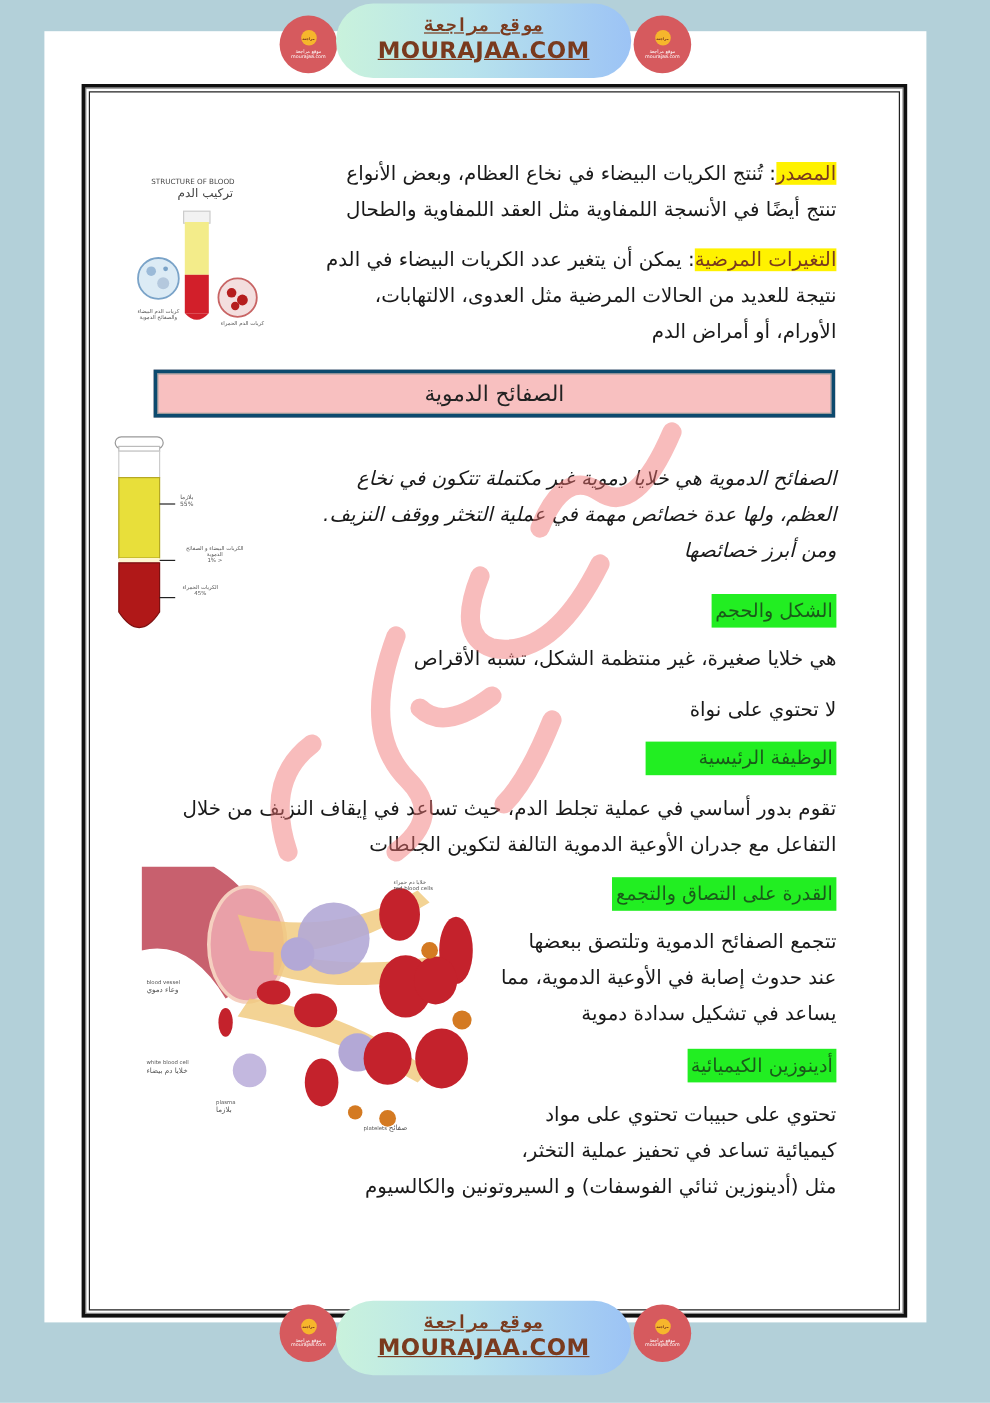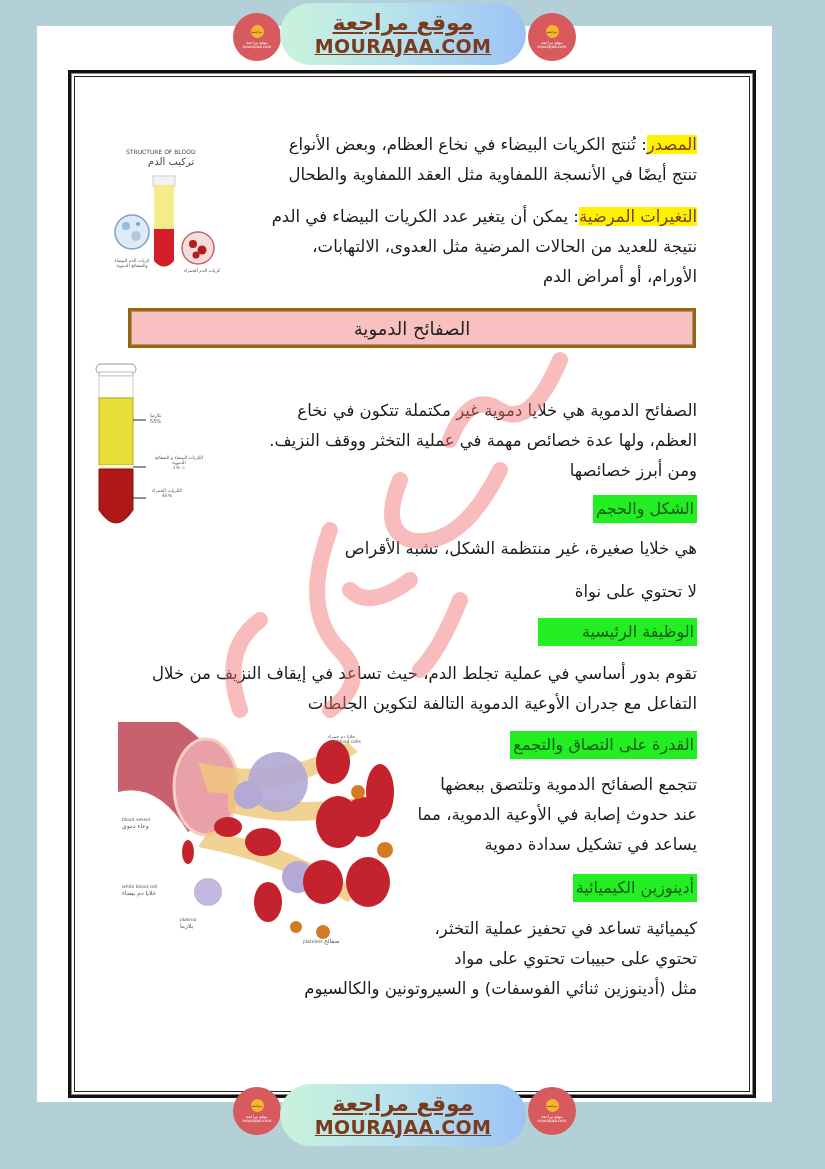--- a/index.html
+++ b/index.html
@@ -22,21 +22,21 @@
       position: absolute; left: 280px; width: 246px; height: 62px;
       border-radius: 31px;
       background: linear-gradient(90deg, #c9f2dc 0%, #b8e3ec 45%, #9cc3f5 100%);
       display: flex; flex-direction: column; align-items: center; justify-content: center;
       z-index: 5;
     }
     .banner .ar, .banner .en {
       color: #7a3a1e; font-weight: bold; text-decoration: underline;
       line-height: 1.15;
     }
-    .banner .ar { font-size: 22px; direction: rtl; }
+    .banner .ar { font-size: 15px; direction: rtl; font-family: Liberation Mono, monospace; }
     .banner .en { font-size: 19px; font-family: "DejaVu Sans", sans-serif; letter-spacing: 0.3px; }
     .banner.top { top: 3px; }
     .banner.bottom { top: 1084px; }
     .badge {
       position: absolute; width: 48px; height: 48px; border-radius: 50%;
       background: #d65a5e; z-index: 5;
       display: flex; flex-direction: column; align-items: center; justify-content: center;
     }
     .badge .dot {
       width: 13px; height: 13px; border-radius: 50%; background: #f6b62c;
@@ -49,21 +49,21 @@
       font-family: "DejaVu Sans", sans-serif; font-size: 16.5px; line-height: 30px;
       direction: rtl; text-align: right; z-index: 2;
     }
     .hl-yellow { background: #fff200; color: #7a3a1e; }
     .hl-green {
       position: absolute; right: 128px; background: #22ee22; color: #1a5a1a;
       font-size: 16px; padding: 2px 3px; line-height: 24px; direction: rtl; z-index: 2;
     }
     .section-title {
       position: absolute; left: 128px; top: 308px; width: 568px; height: 40px;
-      background: #f8c0c0; border: 3px solid #a16207; box-sizing: border-box;
+      background: #f8c0c0; border: 3px solid #0c4a6e; box-sizing: border-box;
       box-shadow: inset 0 0 0 1px #999;
       display: flex; align-items: center; justify-content: center;
       font-size: 18px; color: #222; direction: rtl; z-index: 2;
     }
     .watermark {
       position: absolute; left: 200px; top: 350px; width: 420px; height: 380px;
       z-index: 3; pointer-events: none; opacity: 0.55;
     }
     
     .img { position: absolute; z-index: 1; }
@@ -144,21 +144,21 @@
   <div class="tiny" style="position:absolute; left:60px; top:95px; width:58px; text-align:center; direction:rtl; font-size:4.5px;">
       <div>الكريات البيضاء و الصفائح الدموية</div>
       <div>&lt; 1%</div>
     </div>
   <div class="tiny" style="position:absolute; left:62px; top:128px; text-align:center; direction:rtl; font-size:4.5px;">
       <div>الكريات الحمراء</div>
       <div>45%</div>
     </div>
 </div>
 
-<div class="para" style="top:396px;">
+<div class="para" style="top:384px;font-style:italic;">
   <div>الصفائح الدموية هي خلايا دموية غير مكتملة تتكون في نخاع</div>
   <div>العظم، ولها عدة خصائص مهمة في عملية التخثر ووقف النزيف.</div>
   <div>ومن أبرز خصائصها</div>
 </div>
 
 <div class="hl-green" style="top:495px;">الشكل والحجم</div>
 <div class="para" style="top:534px;margin-left:31px;">هي خلايا صغيرة، غير منتظمة الشكل، تشبه الأقراص</div>
 <div class="para" style="top:577px;">لا تحتوي على نواة</div>
 
 <div class="hl-green" style="top:618px;padding-left:44px;">الوظيفة الرئيسية</div>
@@ -220,22 +220,22 @@
 
 <div class="hl-green" style="top:731px;text-align:right;">القدرة على التصاق والتجمع</div>
 <div class="para" style="top:770px;">
   <div>تتجمع الصفائح الدموية وتلتصق ببعضها</div>
   <div>عند حدوث إصابة في الأوعية الدموية، مما</div>
   <div>يساعد في تشكيل سدادة دموية</div>
 </div>
 
 <div class="hl-green" style="top:874px;">أدينوزين الكيميائية</div>
 <div class="para" style="top:914px;">
+  <div>تحتوي على حبيبات تحتوي على مواد</div>
   <div>كيميائية تساعد في تحفيز عملية التخثر،</div>
-  <div>تحتوي على حبيبات تحتوي على مواد</div>
   <div>مثل (أدينوزين ثنائي الفوسفات) و السيروتونين والكالسيوم</div>
 </div>
 
 <div class="watermark">
   <svg width="420" height="380">
     <g fill="none" stroke="#f07070" stroke-width="16" stroke-linecap="round" opacity="0.85">
       <path d="M360 10 Q330 80 300 60 Q270 40 250 90"></path>
       <path d="M300 120 Q260 200 210 190 Q180 180 200 130"></path>
       <path d="M210 230 Q170 260 150 240"></path>
       <path d="M130 180 Q100 260 140 300 Q170 330 130 360"></path>

